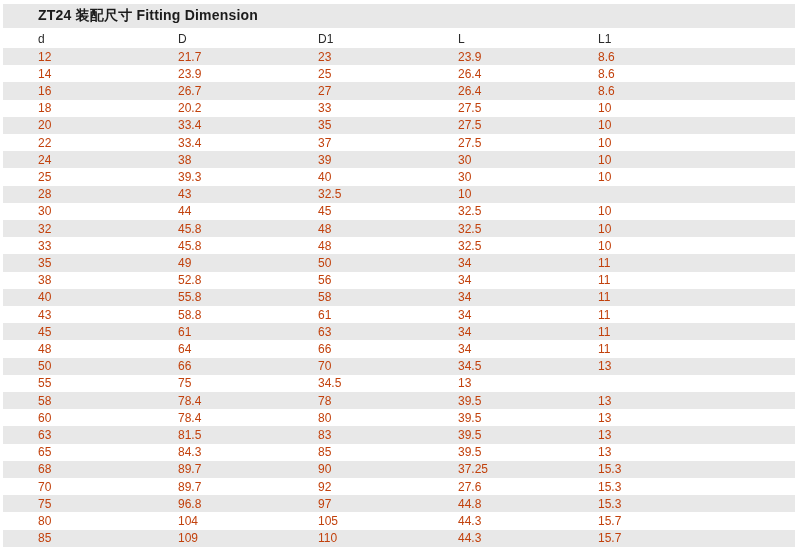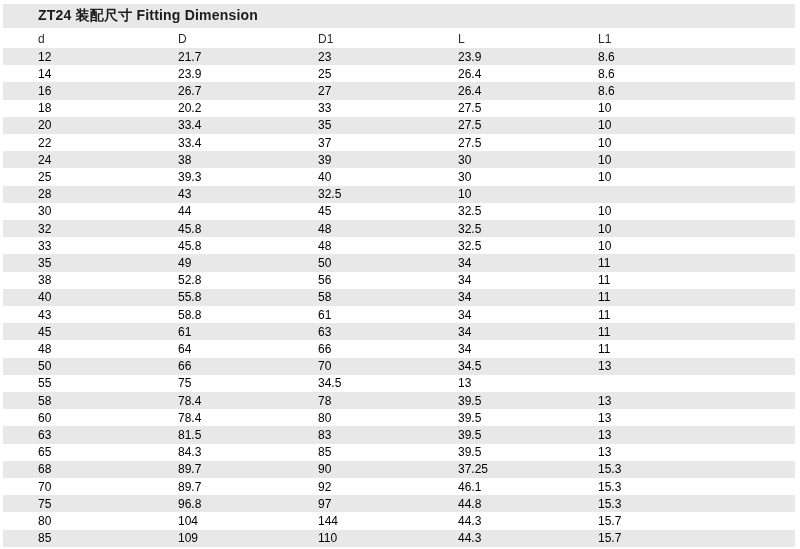--- a/index.html
+++ b/index.html
@@ -55,21 +55,21 @@
     display: flex;
     flex-direction: column;
   }
   .row {
     flex: 1 1 0;
     display: grid;
     grid-template-columns: 140px 140px 140px 140px 1fr;
     padding-left: 35px;
     align-items: center;
     font-size: 12px;
-    color: #000000;
+    color: #c2410c;
     background: #ffffff;
   }
   .row.odd {
     background: #e8e8e8;
   }
   .cell, .hcell {
     overflow: hidden;
     white-space: nowrap;
   }
 </style>
@@ -259,34 +259,34 @@
       <span class="cell">68</span>
       <span class="cell">89.7</span>
       <span class="cell">90</span>
       <span class="cell">37.25</span>
       <span class="cell">15.3</span>
     </div>
     <div class="row even">
       <span class="cell">70</span>
       <span class="cell">89.7</span>
       <span class="cell">92</span>
-      <span class="cell">46.1</span>
+      <span class="cell">27.6</span>
       <span class="cell">15.3</span>
     </div>
     <div class="row odd">
       <span class="cell">75</span>
       <span class="cell">96.8</span>
       <span class="cell">97</span>
       <span class="cell">44.8</span>
       <span class="cell">15.3</span>
     </div>
     <div class="row even">
       <span class="cell">80</span>
       <span class="cell">104</span>
-      <span class="cell">144</span>
+      <span class="cell">105</span>
       <span class="cell">44.3</span>
       <span class="cell">15.7</span>
     </div>
     <div class="row odd">
       <span class="cell">85</span>
       <span class="cell">109</span>
       <span class="cell">110</span>
       <span class="cell">44.3</span>
       <span class="cell">15.7</span>
     </div>

